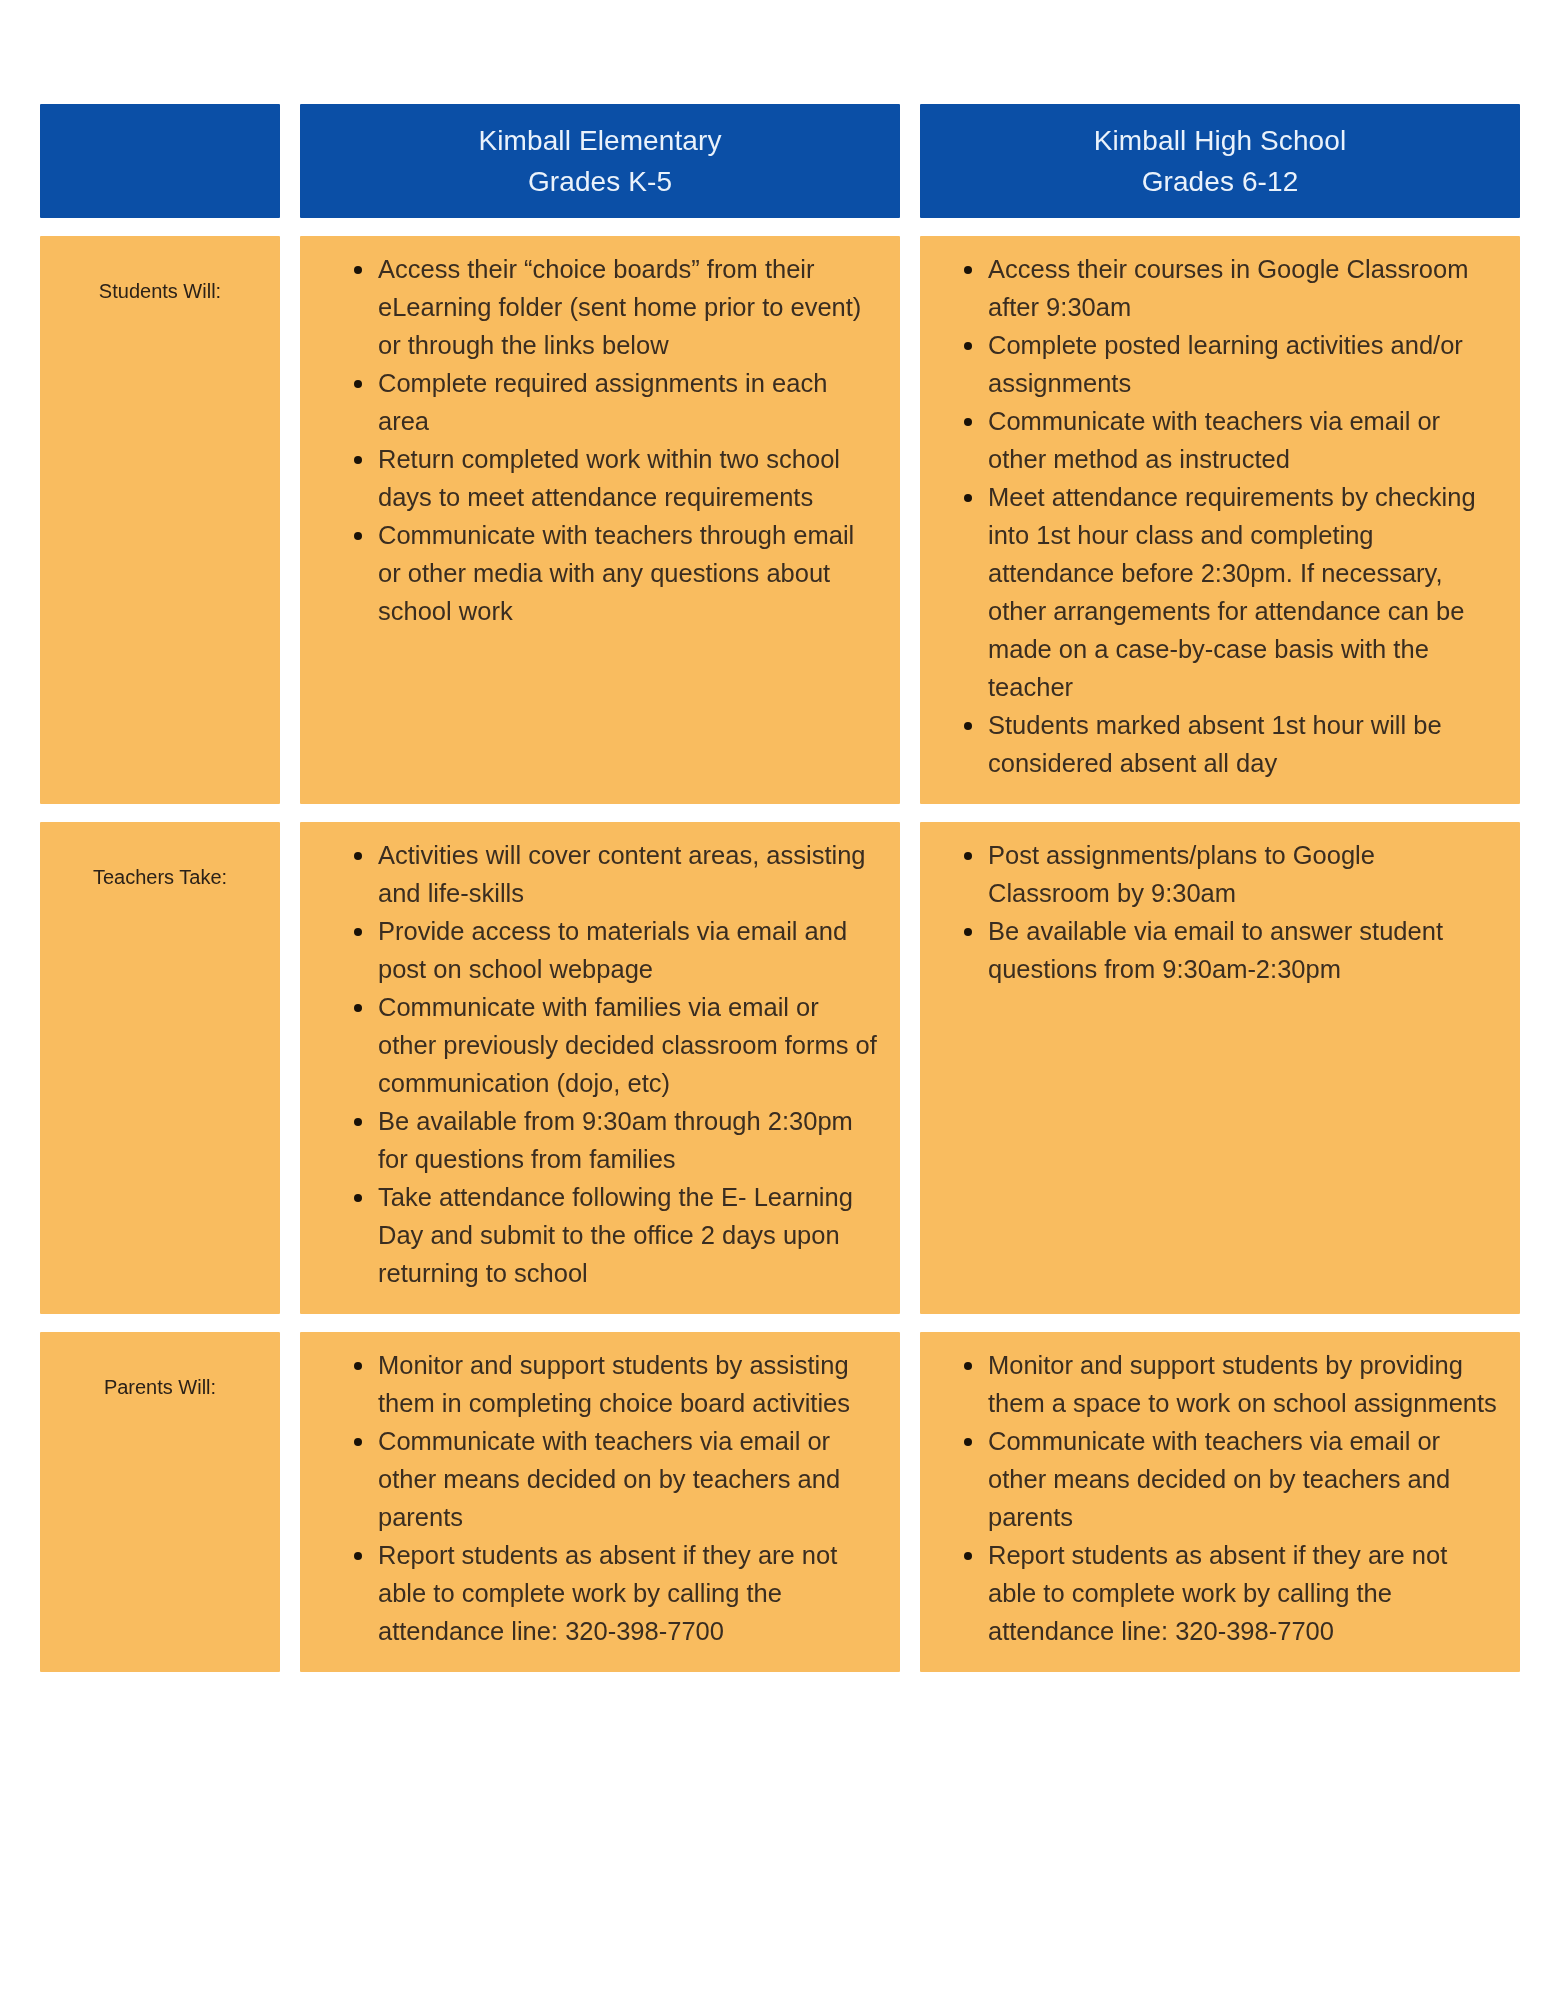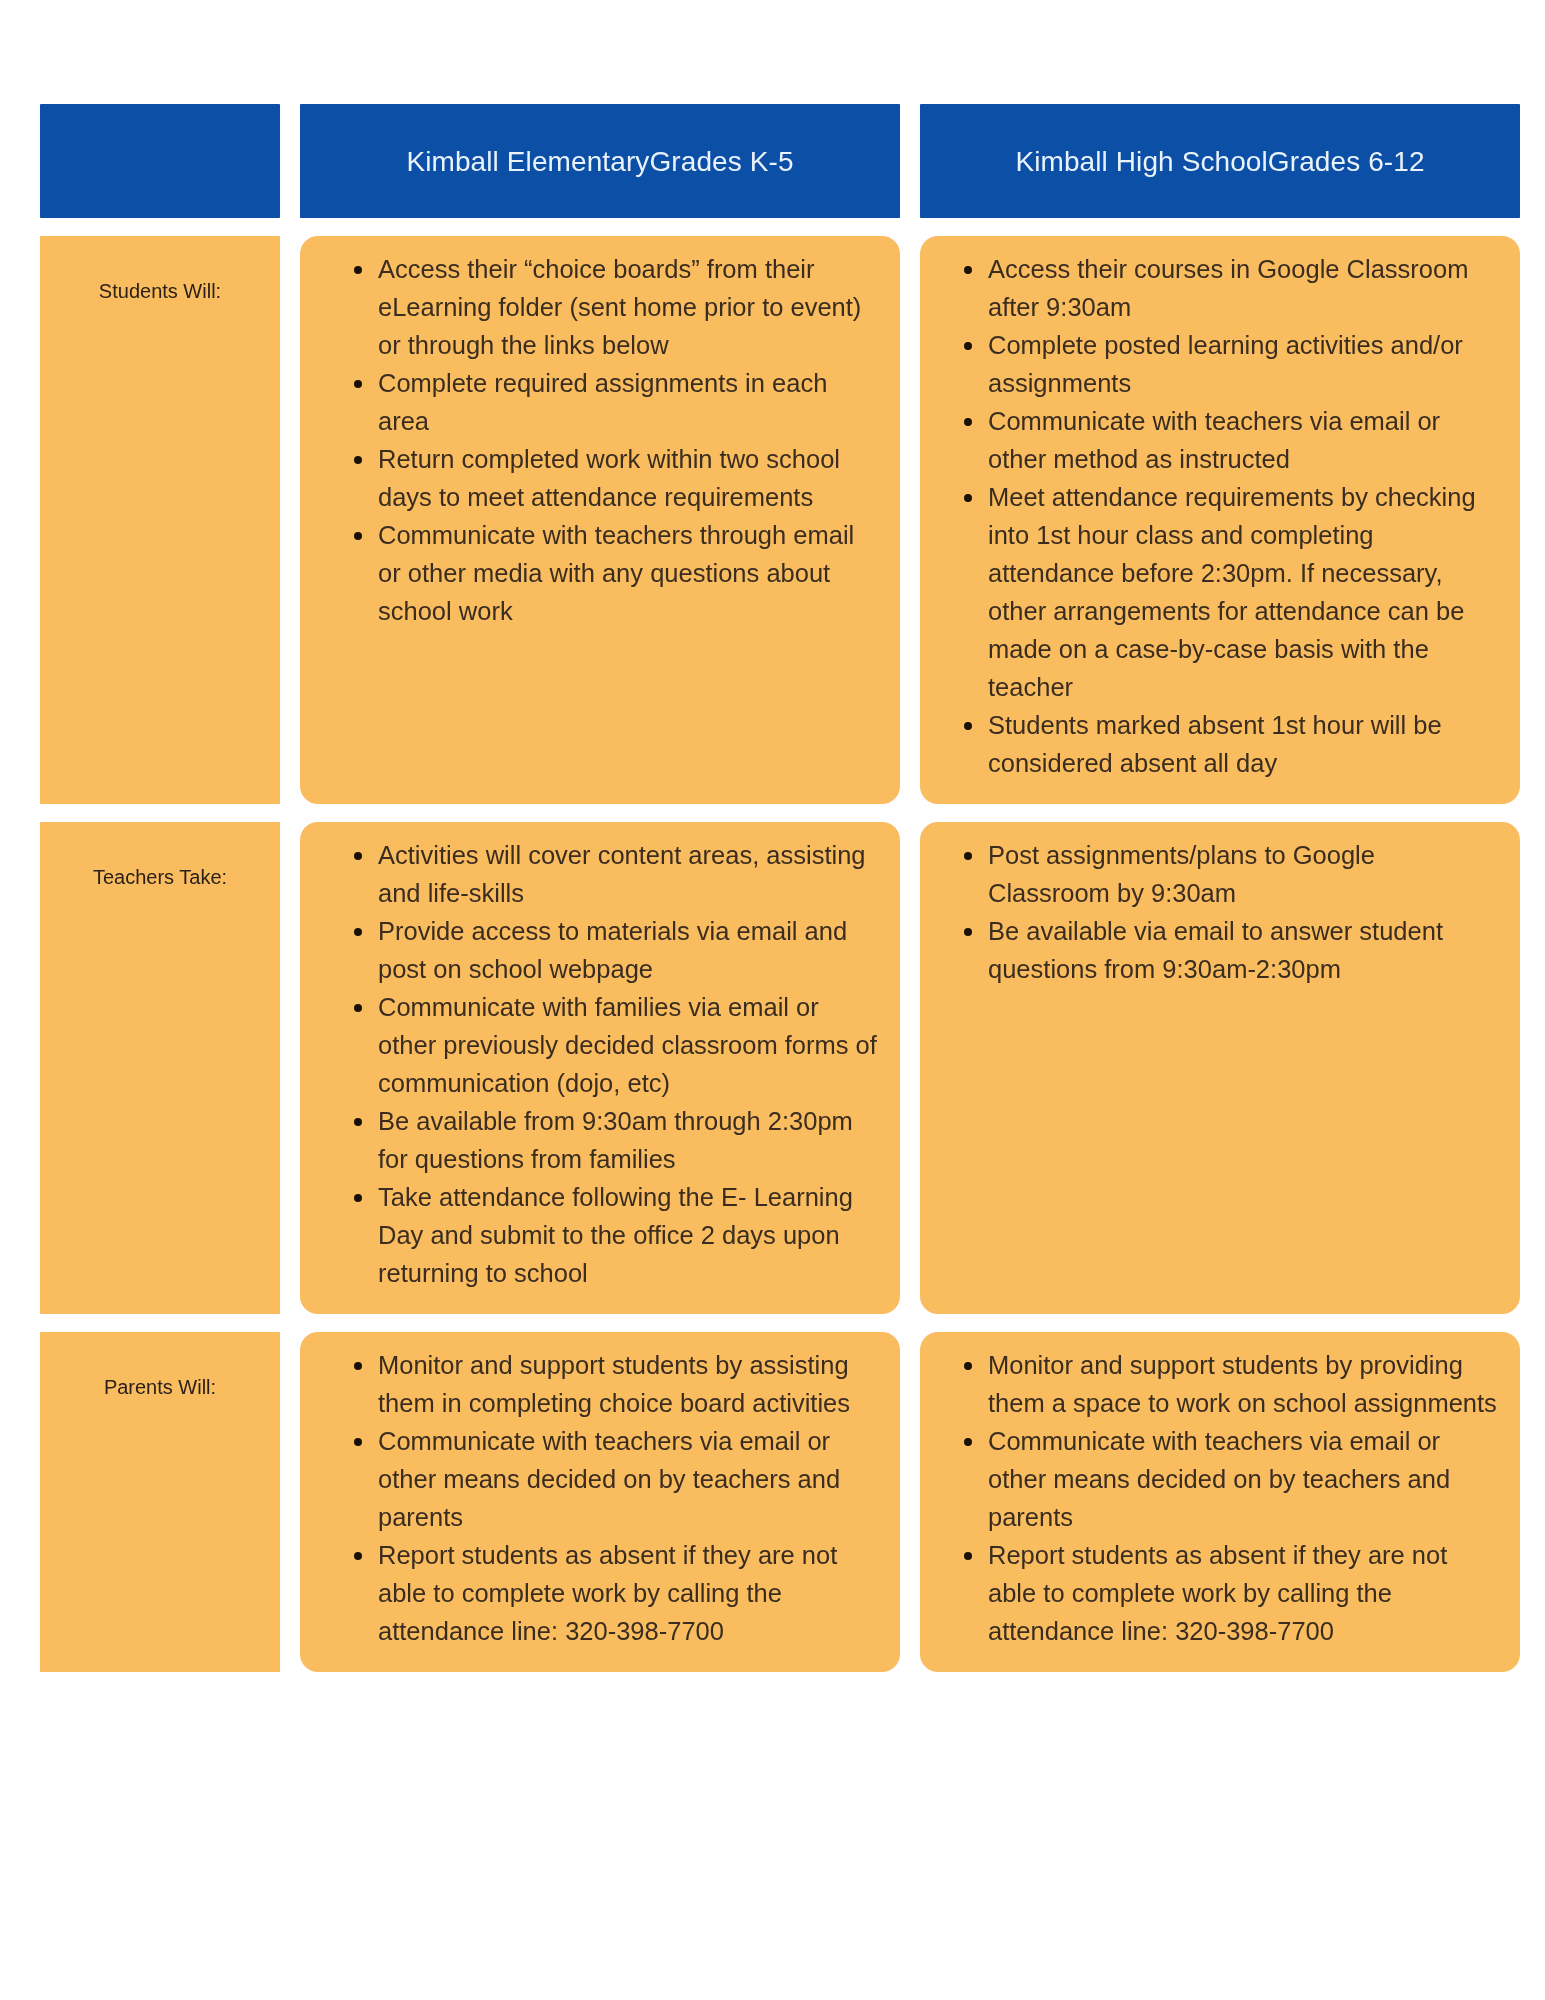--- a/index.html
+++ b/index.html
@@ -34,21 +34,21 @@
     column-gap: 20px;
     row-gap: 18px;
   }
 
   
   .hdr {
     background: #0B4FA6;
     height: 114px;
     border-radius: 1px;
     display: flex;
-    flex-direction: row;
+    flex-direction: column;
     align-items: center;
     justify-content: center;
     color: #eaf2fb;
     text-align: center;
   }
   .hdr.blank { }
   .hdr-line {
     font-size: 28px;
     line-height: 41px;
     font-weight: 400;
@@ -66,21 +66,20 @@
     display: flex;
     justify-content: center;
     padding-top: 38px;
     font-size: 20px;
     line-height: 34px;
     color: #2b2118;
   }
 
   .cell-body {
     padding: 14px 18px 22px 6px;
-    border-radius: 18px;
   }
 
   ul.bullets {
     margin: 0;
     padding: 0 0 0 46px;
     list-style: none;
   }
   ul.bullets > li {
     position: relative;
     font-size: 25.5px;

